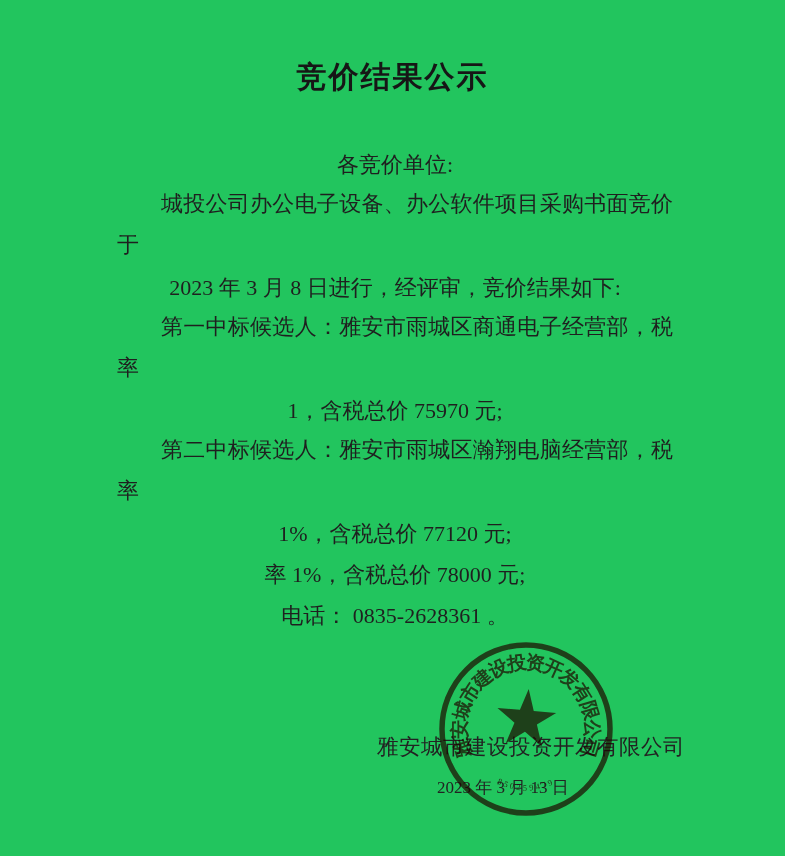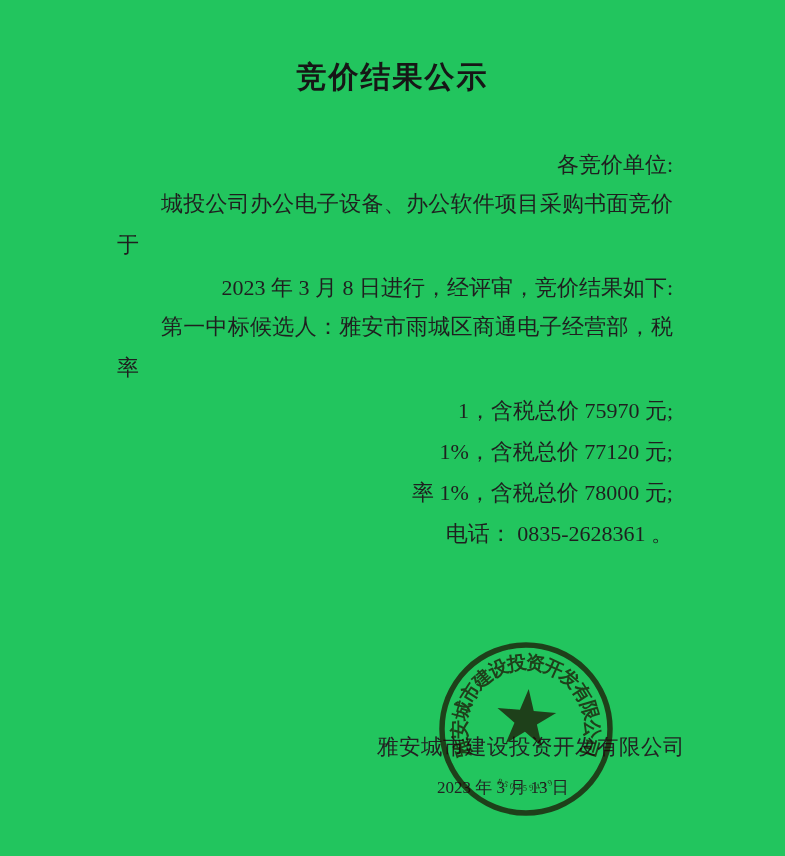--- a/index.html
+++ b/index.html
@@ -36,21 +36,21 @@
   }
   .line {
     min-height: 41px;
   }
   .line.full {
     text-align: justify;
     text-align-last: justify;
     text-justify: inter-character;
   }
   .line.short {
-    text-align: right;
+    text-align: center;
     font-family: Liberation Serif, serif;
   }
   .line.indent {
     text-indent: 44px;
     font-family: Liberation Mono, monospace;
   }
   .signature {
     position: absolute;
     left: 377px;
     top: 727px;
@@ -89,20 +89,21 @@
 
   <h1 class="title">竞价结果公示</h1>
 
   <div class="body">
 
   <div class="line short">各竞价单位:</div>
       <div class="line indent full">城投公司办公电子设备、办公软件项目采购书面竞价于</div>
       <div class="line short">2023 年 3 月 8 日进行，经评审，竞价结果如下:</div>
       <div class="line indent full">第一中标候选人：雅安市雨城区商通电子经营部，税率</div>
       <div class="line short">1，含税总价 75970 元;</div>
+      <div class="line indent full">第二中标候选人：雅安市雨城区瀚翔电脑经营部，税率</div>
       <div class="line short">1%，含税总价 77120 元;</div>
       <div class="line short">率 1%，含税总价 78000 元;</div>
       <div class="line short">电话： 0835-2628361 。</div>
     </div>
 
   <div class="signature">雅安城市建设投资开发有限公司</div>
 
   <div class="sign-date">2023 年 3 月 13 日</div>
 
   <svg class="stamp" viewBox="-100 -100 200 200" xmlns="http://www.w3.org/2000/svg">

